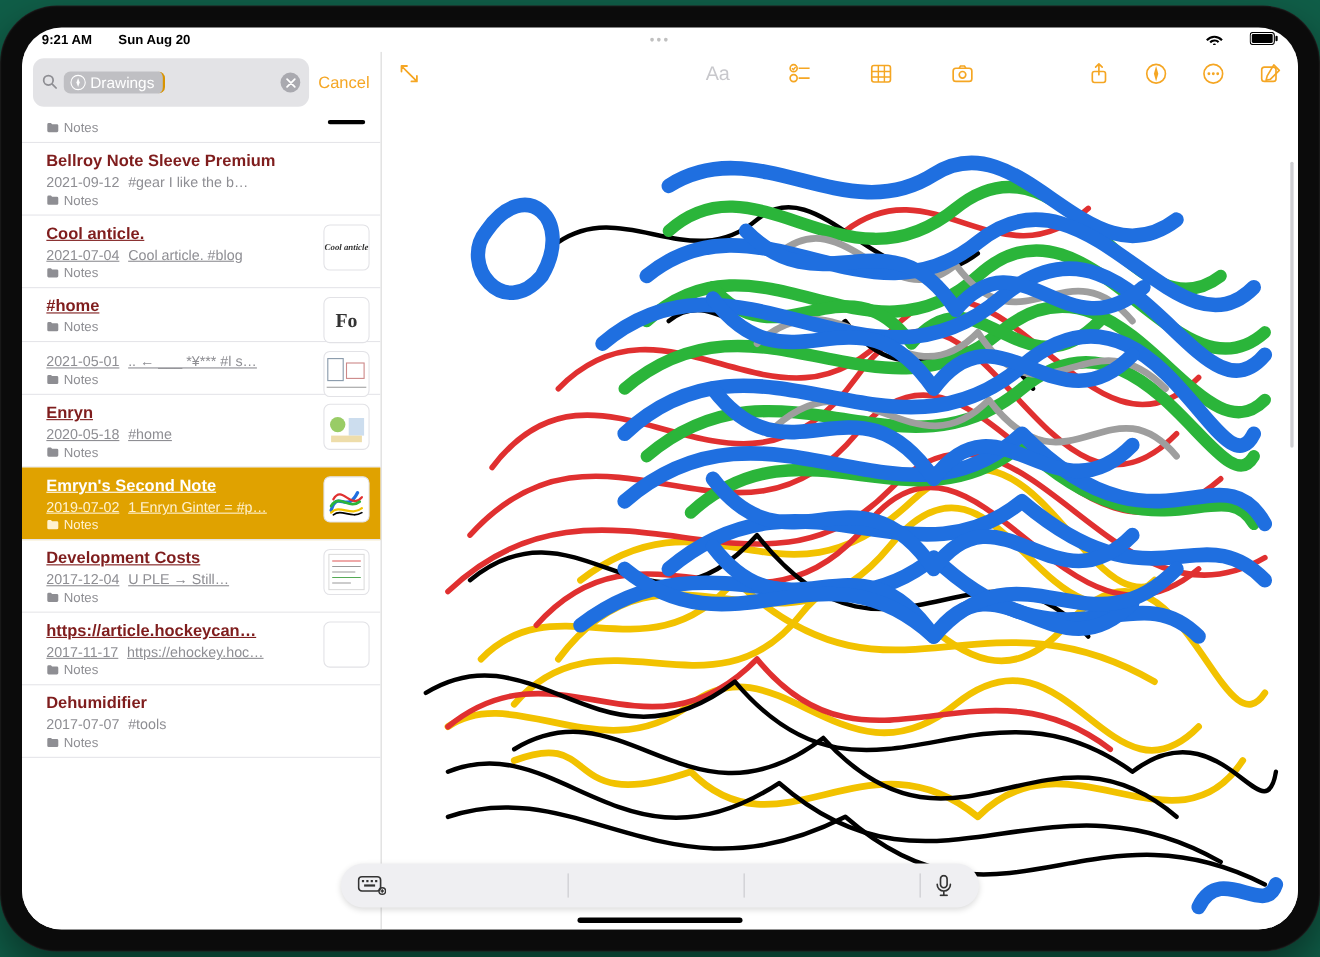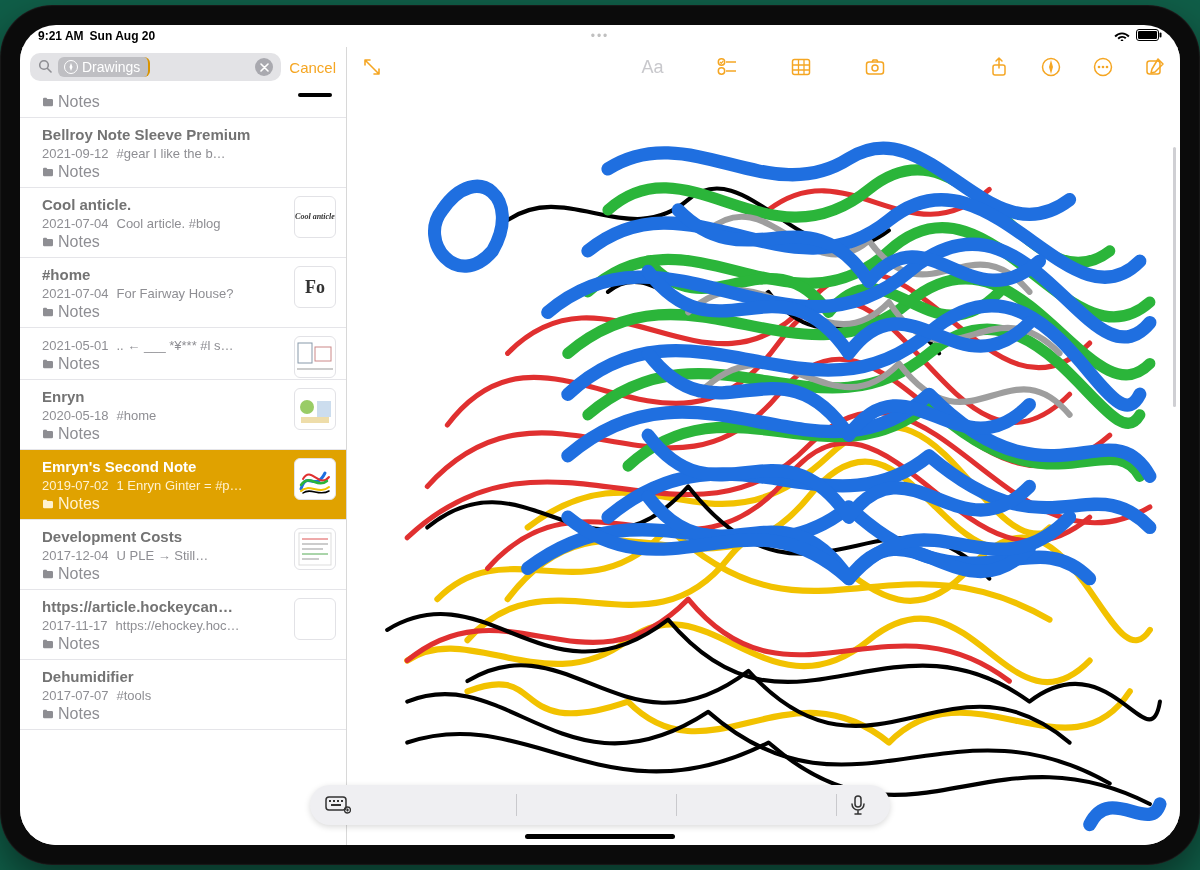--- a/index.html
+++ b/index.html
@@ -41,39 +41,39 @@
     flex-direction:column;
   }
   
   .status{
     height:22px;
     display:flex;align-items:center;justify-content:space-between;
     padding:0 18px;
     font-size:12px;font-weight:600;color:#000;
     position:relative;z-index:5;
   }
-  .status .left,.status .right{display:flex;align-items:center;gap:6px;}
+  .status .left,.status .right{display:flex;align-items:center;gap:24px;}
   .wifi,.battery{display:inline-block;}
   .drag-pill{
     position:absolute;top:4px;left:50%;transform:translateX(-50%);
     color:#c0c0c0;font-size:12px;letter-spacing:2px;
   }
   .content{flex:1;display:flex;position:relative;overflow:hidden;}
   
   .sidebar{
     width:326px;flex:0 0 326px;
     border-right:1px solid var(--divider);
     background:var(--sidebar-bg);
     display:flex;flex-direction:column;
     position:relative;z-index:4;
   }
   .search-row{display:flex;align-items:center;gap:8px;padding:6px 10px 6px 10px;}
   .search-field{
     flex:1;display:flex;align-items:center;gap:6px;
-    background:var(--pill);border-radius:10px;padding:4px 8px;height:28px;
+    background:var(--pill);border-radius:10px;padding:4px 8px;height:44px;
     box-sizing:border-box;
   }
   .search-field .mag{color:#8e8e93;font-size:14px;}
   .token{
     display:flex;align-items:center;gap:4px;
     background:#bfbfc3;border-radius:6px;padding:2px 8px 2px 6px;
     color:#fff;font-size:14px;font-weight:500;
     border-right:2px solid #d99400;
   }
   .token .dot{width:12px;height:12px;border-radius:50%;border:1.5px solid #fff;display:inline-flex;align-items:center;justify-content:center;}
@@ -82,31 +82,31 @@
     margin-left:auto;width:18px;height:18px;border-radius:50%;
     background:#a9a9af;display:flex;align-items:center;justify-content:center;color:#fff;font-size:11px;
   }
   .cancel{color:var(--accent);font-size:15px;}
   .list{flex:1;overflow:hidden;}
   .item{
     padding:8px 12px 6px 22px;border-bottom:1px solid #e5e5e9;
     position:relative;
   }
   .item.first{padding-top:4px;}
-  .item .title{font-size:15px;font-weight:700;color:#737373;line-height:1.2;white-space:nowrap;overflow:hidden;text-overflow:ellipsis;}
+  .item .title{font-size:15px;font-weight:700;color:#7f1d1d;line-height:1.2;white-space:nowrap;overflow:hidden;text-overflow:ellipsis;}
   .item .meta{font-size:13px;color:var(--muted);margin-top:2px;white-space:nowrap;overflow:hidden;text-overflow:ellipsis;}
   .item .meta .date{color:var(--muted);margin-right:8px;}
-  .item .loc{font-size:16px;color:var(--muted);margin-top:2px;display:flex;align-items:center;gap:4px;}
+  .item .loc{font-size:12px;color:var(--muted);margin-top:2px;display:flex;align-items:center;gap:4px;}
   .item .loc svg{width:12px;height:10px;}
   .item .thumb{
     position:absolute;right:10px;top:8px;width:40px;height:40px;border-radius:6px;
     background:#fff;border:1px solid #e2e2e6;display:flex;align-items:center;justify-content:center;
     font-size:10px;color:#333;overflow:hidden;
   }
-  .item.has-thumb .title,.item.has-thumb .meta{padding-right:68px;}
+  .item.has-thumb .title,.item.has-thumb .meta{padding-right:68px;text-decoration:underline;}
   .item.selected{background:var(--sel);}
   .item.selected .title{color:#fff;}
   .item.selected .meta,.item.selected .meta .date,.item.selected .loc{color:#fff2d0;}
   .item.selected .loc svg path{fill:#fff2d0;}
   .black-line{position:absolute;right:14px;top:6px;width:34px;height:4px;background:#000;border-radius:2px;}
   
   .main{flex:1;position:relative;background:#fff;display:flex;flex-direction:column;}
   .toolbar{
     height:40px;display:flex;align-items:center;justify-content:center;position:relative;
     color:var(--accent);
@@ -227,21 +227,20 @@
                   <path d="M1 2.5 A1.5 1.5 0 0 1 2.5 1 H5 l1.2 1.3 H11.5 A1.5 1.5 0 0 1 13 3.8 V9.5 A1.5 1.5 0 0 1 11.5 11 H2.5 A1.5 1.5 0 0 1 1 9.5 Z" fill="#8e8e93"></path>
                 </svg>
                 <span>Notes</span>
               </div>
               <div class="thumb">
                 <span style="font:italic 600 8px/1 cursive">Cool anticle</span>
               </div>
             </div>
             <div class="item has-thumb">
               <div class="title">#home</div>
-              <div class="meta"><span class="date">2021-07-04</span><span>For Fairway House?</span></div>
               <div class="loc">
                 <svg viewBox="0 0 14 12">
                   <path d="M1 2.5 A1.5 1.5 0 0 1 2.5 1 H5 l1.2 1.3 H11.5 A1.5 1.5 0 0 1 13 3.8 V9.5 A1.5 1.5 0 0 1 11.5 11 H2.5 A1.5 1.5 0 0 1 1 9.5 Z" fill="#8e8e93"></path>
                 </svg>
                 <span>Notes</span>
               </div>
               <div class="thumb">
                 <span style="font:700 18px/1 serif">Fo</span>
               </div>
             </div>

